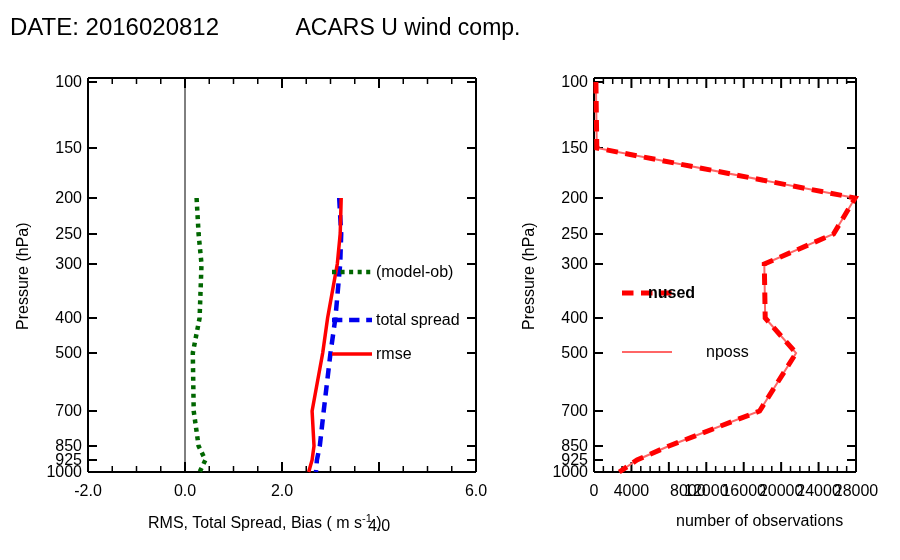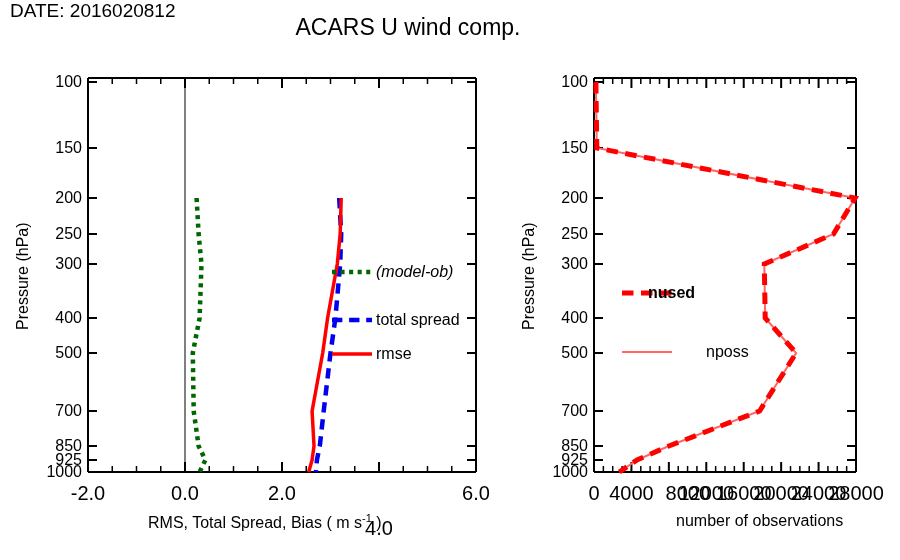--- a/index.html
+++ b/index.html
@@ -1,25 +1,25 @@
 <!DOCTYPE html>
 <html><head>
 <meta charset="utf-8">
 <style>
   html,body{margin:0;padding:0;background:#fff;}
   body{width:900px;height:560px;position:relative;overflow:hidden;
        font-family:"Liberation Sans",sans-serif;color:#000;}
   .abs{position:absolute;}
-  #date-label{left:10px;top:0;font-size:19px;white-space:nowrap;}
+  #date-label{left:10px;top:13px;font-size:24px;white-space:nowrap;}
   #main-title{left:0;top:14px;width:900px;text-align:center;font-size:23px;
               transform:translateX(-42px);white-space:nowrap;}
   .panel{position:absolute;}
   .ylab{position:absolute;right:0;font-size:16px;text-align:right;
         white-space:nowrap;transform:translateY(-50%);}
-  .xlab{position:absolute;font-size:20px;white-space:nowrap;
+  .xlab{position:absolute;font-size:16px;white-space:nowrap;
         transform:translateX(-50%);}
   .axtitle{position:absolute;font-size:16px;white-space:nowrap;}
   .vtitle{position:absolute;font-size:16px;white-space:nowrap;
           transform-origin:0 0;transform:rotate(-90deg);}
   svg{position:absolute;left:0;top:0;overflow:visible;}
   .legtext{position:absolute;font-size:16px;white-space:nowrap;
            transform:translateY(-50%);}
   sup{font-size:11px;vertical-align:super;}
 </style>
 </head>
@@ -218,21 +218,21 @@
 <div class="ylab" style="left: 36px; width: 46px; top: 353px;">500</div>
 <div class="ylab" style="left: 36px; width: 46px; top: 411px;">700</div>
 <div class="ylab" style="left: 36px; width: 46px; top: 446px;">850</div>
 <div class="ylab" style="left: 36px; width: 46px; top: 460px;">925</div>
 <div class="ylab" style="left: 36px; width: 46px; top: 472px;">1000</div>
 <div class="xlab" style="left: 88px; top: 482px;">-2.0</div>
 <div class="xlab" style="left: 185px; top: 482px;">0.0</div>
 <div class="xlab" style="left: 282px; top: 482px;">2.0</div>
 <div class="xlab" style="left: 379px; top: 496px; margin-top: 21px;">4.0</div>
 <div class="xlab" style="left: 476px; top: 482px;">6.0</div>
-<div class="legtext" style="left: 376px; top: 272px; font-style: italic;">(model-ob)</div>
+<div class="legtext" style="left: 376px; top: 272px;">(model-ob)</div>
 <div class="legtext" style="left: 376px; top: 320px;">total spread</div>
 <div class="legtext" style="left: 376px; top: 354px;">rmse</div>
 <div class="ylab" style="left: 542px; width: 46px; top: 82px;">100</div>
 <div class="ylab" style="left: 542px; width: 46px; top: 148px;">150</div>
 <div class="ylab" style="left: 542px; width: 46px; top: 198px;">200</div>
 <div class="ylab" style="left: 542px; width: 46px; top: 234px;">250</div>
 <div class="ylab" style="left: 542px; width: 46px; top: 264px;">300</div>
 <div class="ylab" style="left: 542px; width: 46px; top: 318px;">400</div>
 <div class="ylab" style="left: 542px; width: 46px; top: 353px;">500</div>
 <div class="ylab" style="left: 542px; width: 46px; top: 411px;">700</div>

